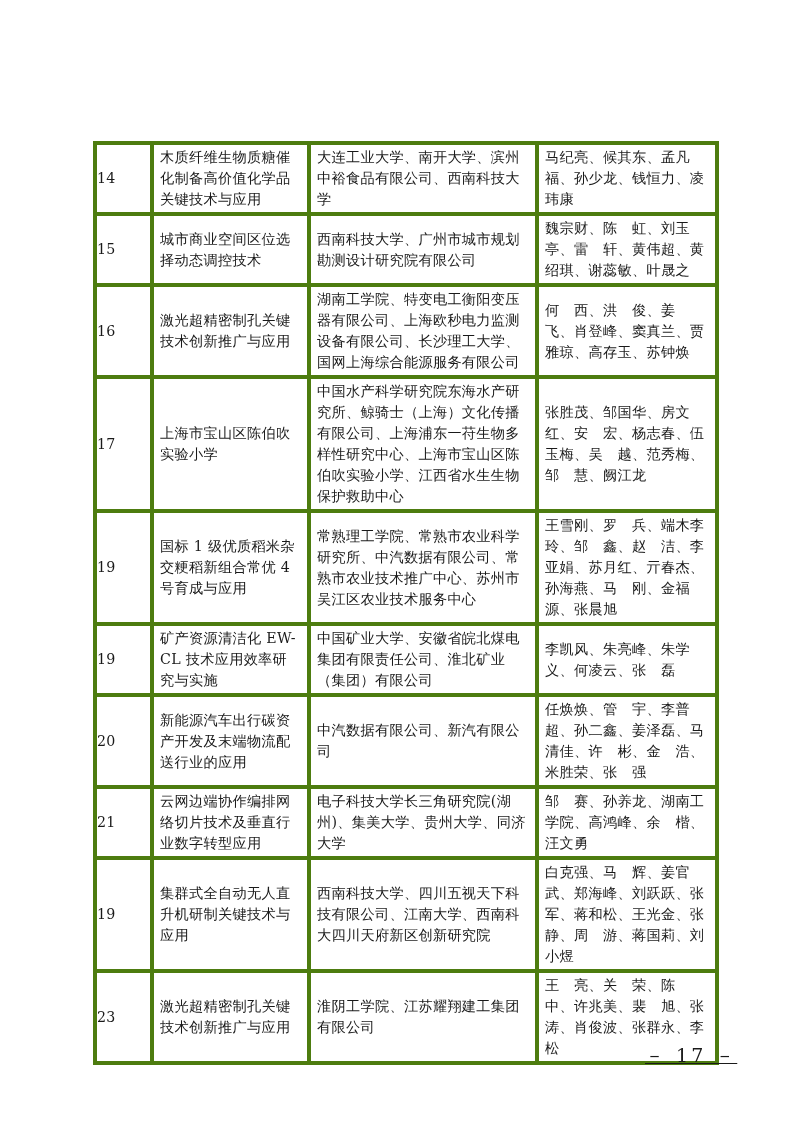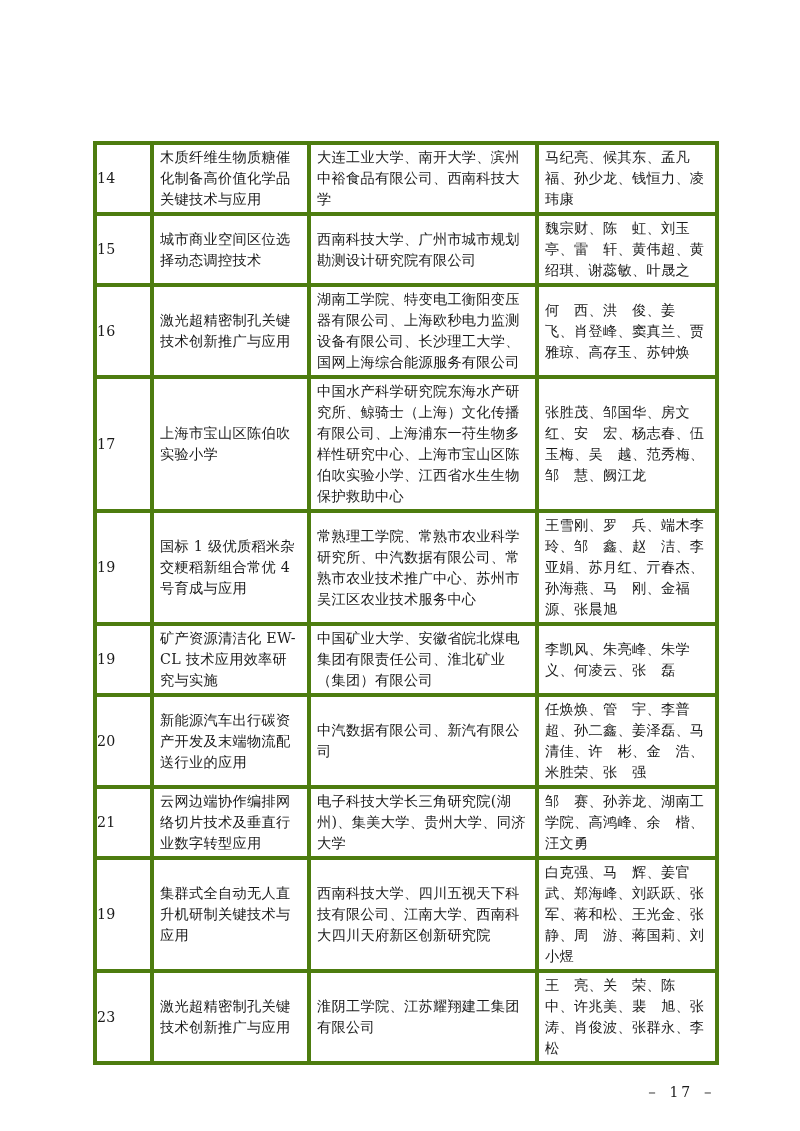--- a/index.html
+++ b/index.html
@@ -7,22 +7,22 @@
            font-family: "DejaVu Serif", "Liberation Serif", serif; color: #1a1a1a; }
     .awards-table { position: absolute; left: 93px; top: 141px; width: 622px;
                     border-collapse: collapse; table-layout: fixed; }
     .awards-table td { border: 4px solid #4d7c0f; font-size: 14.2px; line-height: 21px;
                        vertical-align: middle; padding: 2px 6px; letter-spacing: 0.3px; }
     .awards-table td.num { text-align: left; padding: 0; }
     .col-num { width: 57px; }
     .col-title { width: 157px; }
     .col-org { width: 228px; }
     .col-people { width: 180px; }
-    .page-number { position: absolute; left: 645px; top: 1084px; font-size: 14px;
-                   letter-spacing: 3px; }
+    .page-number { position: absolute; left: 645px; top: 1043px; font-size: 19px;
+                   letter-spacing: 3px; text-decoration: underline; }
   </style>
 </head>
 <body>
 
 <table class="awards-table">
   <colgroup>
     <col class="col-num">
       <col class="col-title">
       <col class="col-org">
       <col class="col-people">

